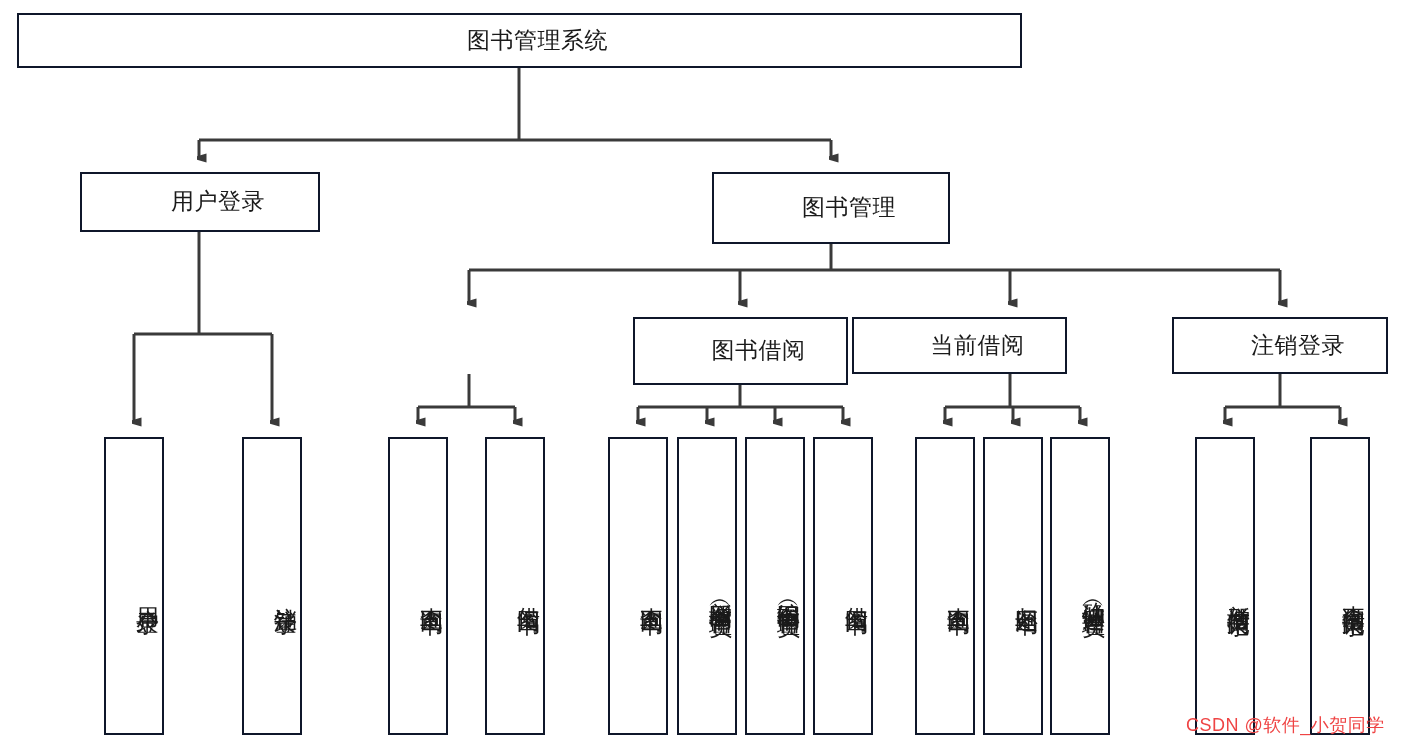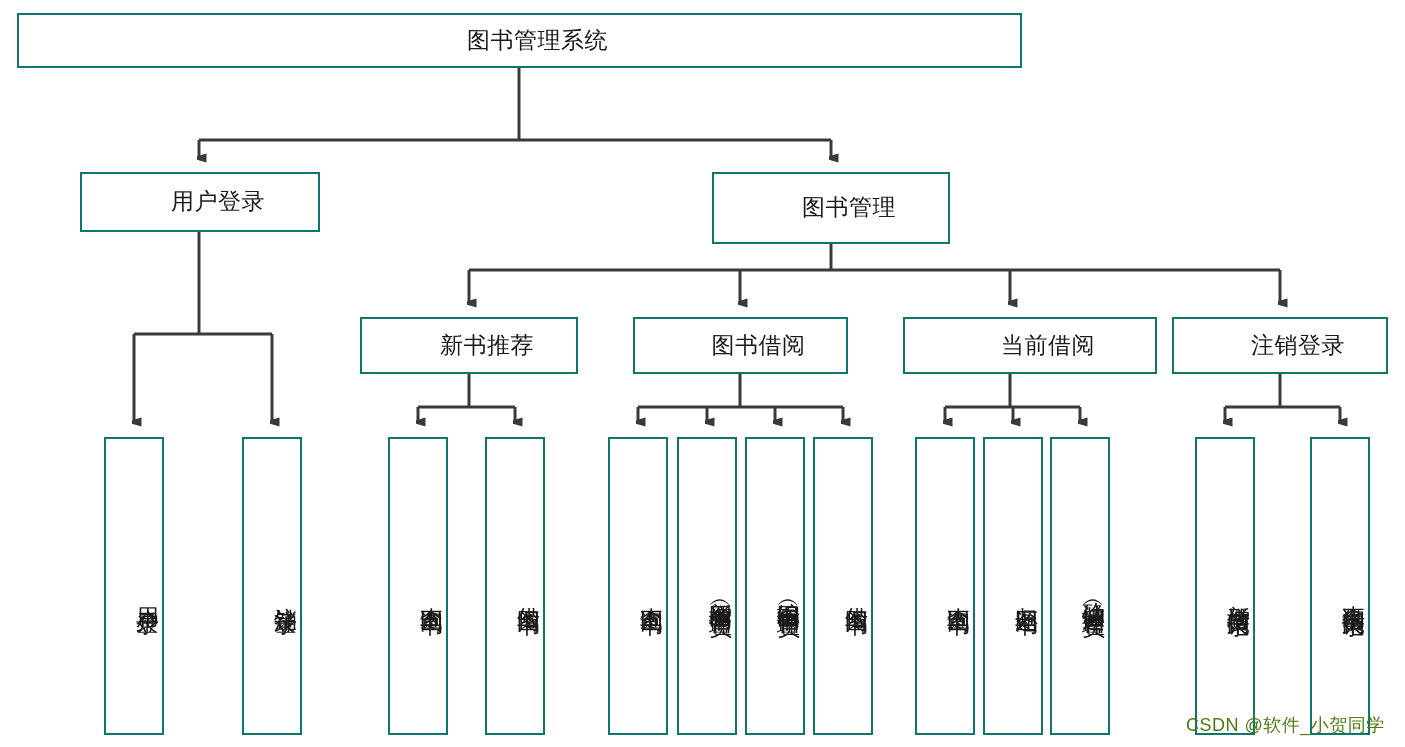--- a/index.html
+++ b/index.html
@@ -22,21 +22,21 @@
     left: 0;
     top: 0;
     width: 1405px;
     height: 747px;
     pointer-events: none;
   }
   .node {
     position: absolute;
     box-sizing: border-box;
     background: #ffffff;
-    border: 2px solid #0f766e;
+    border: 2px solid #0f172a;
     display: flex;
     align-items: center;
     justify-content: center;
     color: #1a1a1a;
     padding-left: 36px;
   }
   .node.horiz {
     font-size: 23px;
     letter-spacing: 0.5px;
     line-height: 1.1;
@@ -53,21 +53,21 @@
   }
   .node .label {
     display: block;
     white-space: pre-wrap;
   }
   .watermark {
     position: absolute;
     left: 1186px;
     top: 713px;
     font-size: 18px;
-    color: #4d7c0f;
+    color: #ef4444;
     white-space: nowrap;
     letter-spacing: 0.5px;
   }
 </style>
 </head>
 <body>
 
 <div id="canvas">
 
   <svg class="wires" viewBox="0 0 1405 747" xmlns="http://www.w3.org/2000/svg">
@@ -124,27 +124,24 @@
     <span class="label">图书管理系统</span>
   </div>
 
   <div class="node horiz" style="left:80px; top:172px; width:240px; height:60px;">
     <span class="label">用户登录</span>
   </div>
   <div class="node horiz" style="left:712px; top:172px; width:238px; height:72px;">
     <span class="label">图书管理</span>
   </div>
 
-  <div class="node horiz" style="left:360px; top:317px; width:218px; height:57px;">
-    <span class="label">新书推荐</span>
-  </div>
-  <div class="node horiz" style="left:633px; top:317px; width:215px; height:57px;">
+  <div class="node horiz" style="left:633px; top:317px; width:215px; height:68px;">
     <span class="label">图书借阅</span>
   </div>
-  <div class="node horiz" style="left:903px; top:317px; width:254px; height:57px;">
+  <div class="node horiz" style="left:852px; top:317px; width:215px; height:57px;">
     <span class="label">当前借阅</span>
   </div>
   <div class="node horiz" style="left:1172px; top:317px; width:216px; height:57px;">
     <span class="label">注销登录</span>
   </div>
 
   <div class="node vert" style="left:104px; top:437px; width:60px; height:298px;">
     <span class="label">用户登录</span>
   </div>
   <div class="node vert" style="left:242px; top:437px; width:60px; height:298px;">

